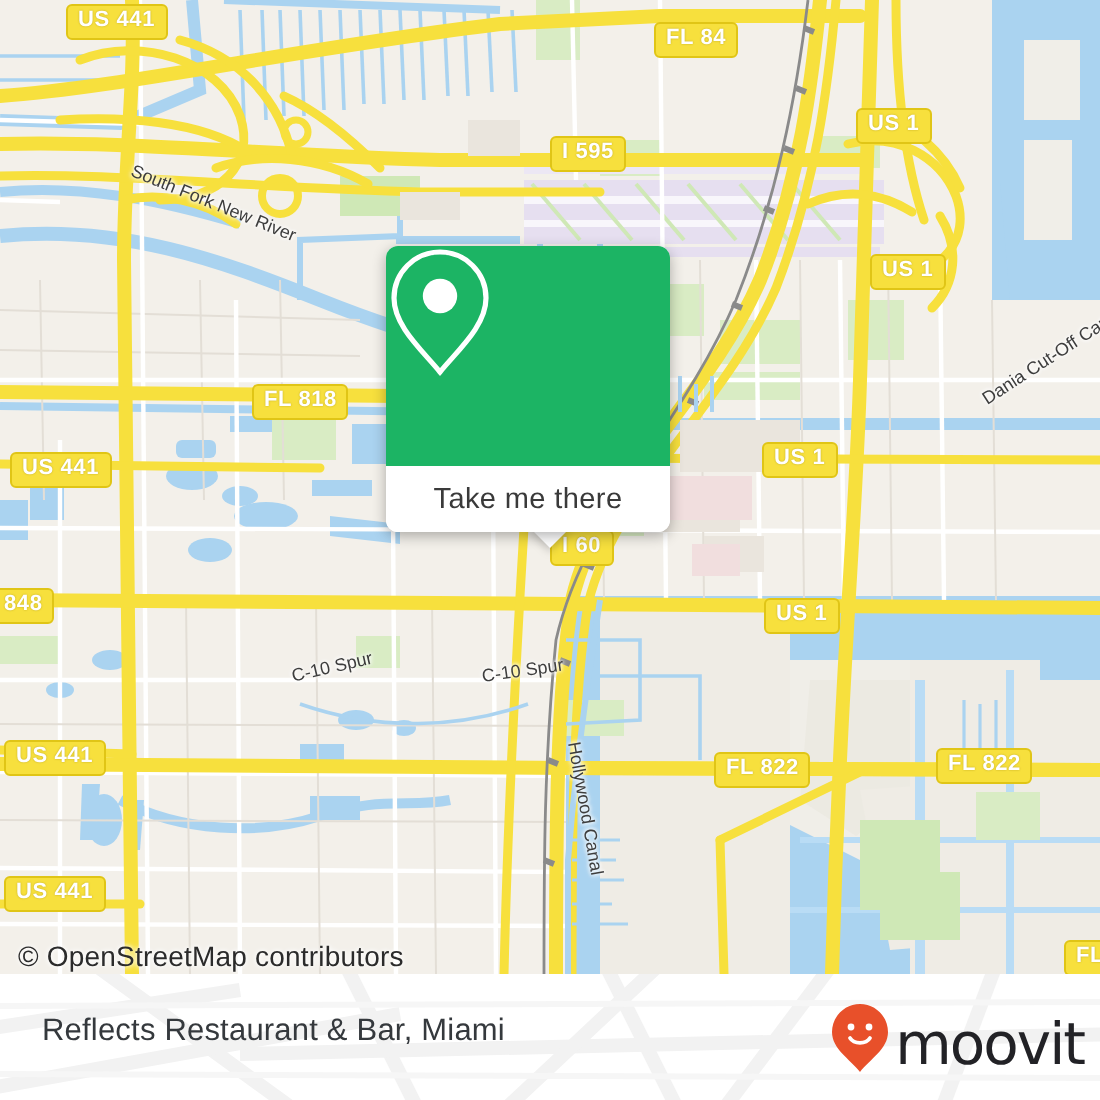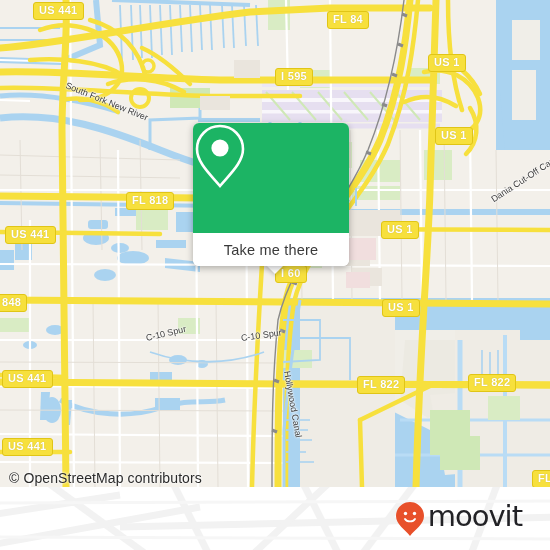--- a/index.html
+++ b/index.html
@@ -19,21 +19,21 @@
           line-height:13px;padding:1px 5px 2px 5px;white-space:nowrap;
           text-shadow:0 0 1px rgba(120,100,0,.45);letter-spacing:.3px;
           box-sizing:border-box;}
 
   
   .maplabel{position:absolute;color:#3d3d3d;font-size:9px;white-space:nowrap;
             font-family:"Liberation Sans",sans-serif;
             text-shadow:0 0 2px #fff,0 0 2px #fff,0 0 3px #fff;}
 
   
-  #card{position:absolute;left:193px;top:123px;width:156px;height:143px;
+  #card{position:absolute;left:193px;top:123px;width:142px;height:143px;
         border-radius:6px;background:#ffffff;
         box-shadow:0 2px 7px rgba(0,0,0,.30);overflow:hidden;}
   #card-top{height:110px;background:#1cb464;display:flex;align-items:center;
             justify-content:center;}
   #card-bottom{height:33px;background:#fff;display:flex;align-items:center;
                justify-content:center;}
   #card-label{color:#3a3a3a;font-size:14.5px;letter-spacing:.2px;}
   #card-tail{position:absolute;left:264px;top:263px;width:0;height:0;
              border-left:11px solid transparent;border-right:11px solid transparent;
              border-top:11px solid #ffffff;
@@ -43,21 +43,21 @@
   #attrib{position:absolute;left:9px;top:470px;font-size:14px;color:#2b2b2b;
           letter-spacing:.1px;
           text-shadow:0 0 2px #fff,0 0 3px #fff;}
 
   
   #footer{position:absolute;left:0;top:487px;width:550px;height:63px;
           background:#ffffff;overflow:hidden;}
   #footer svg.bgpat{position:absolute;left:0;top:0;opacity:1;}
   #footer-title{position:absolute;left:21px;top:20px;font-size:15.5px;
                 color:#35393d;letter-spacing:.1px;}
-  #brand{position:absolute;right:28px;top:14px;display:flex;align-items:flex-start;}
+  #brand{position:absolute;right:8px;top:14px;display:flex;align-items:flex-end;}
   #brand-word{font-size:29px;color:#222226;letter-spacing:-1.0px;
               font-family:"DejaVu Sans",sans-serif;font-weight:500;
               margin-left:3px;line-height:30px;}
 </style>
 </head>
 <body>
 
 <div id="app">
 
   <div id="map">
@@ -398,20 +398,21 @@
         <path d="M250 70 L330 -5"></path>
         <path d="M500 -10 L470 70"></path>
         <path d="M-10 58 L200 20"></path>
       </g>
       <g stroke="#f6f6f6" stroke-width="3" fill="none">
         <path d="M0 16 L550 14"></path>
         <path d="M0 50 L550 52"></path>
       </g>
     </svg>
 
+    <div id="footer-title">Reflects Restaurant &amp; Bar, Miami</div>
 
     <div id="brand">
       <svg width="30" height="36" viewBox="0 0 30 36">
         <path d="M15 1 C7.3 1 1 7.3 1 15 C1 23.5 10 28.5 15 35 C20 28.5 29 23.5 29 15 C29 7.3 22.7 1 15 1 Z" fill="#e8502a"></path>
         <circle cx="10.5" cy="12.5" r="1.7" fill="#ffffff"></circle>
         <circle cx="19.5" cy="12.5" r="1.7" fill="#ffffff"></circle>
         <path d="M10 18 C12 21.2 18 21.2 20 18" stroke="#ffffff" stroke-width="1.9" fill="none" stroke-linecap="round"></path>
       </svg>
       <span id="brand-word">moovit</span>
     </div>

